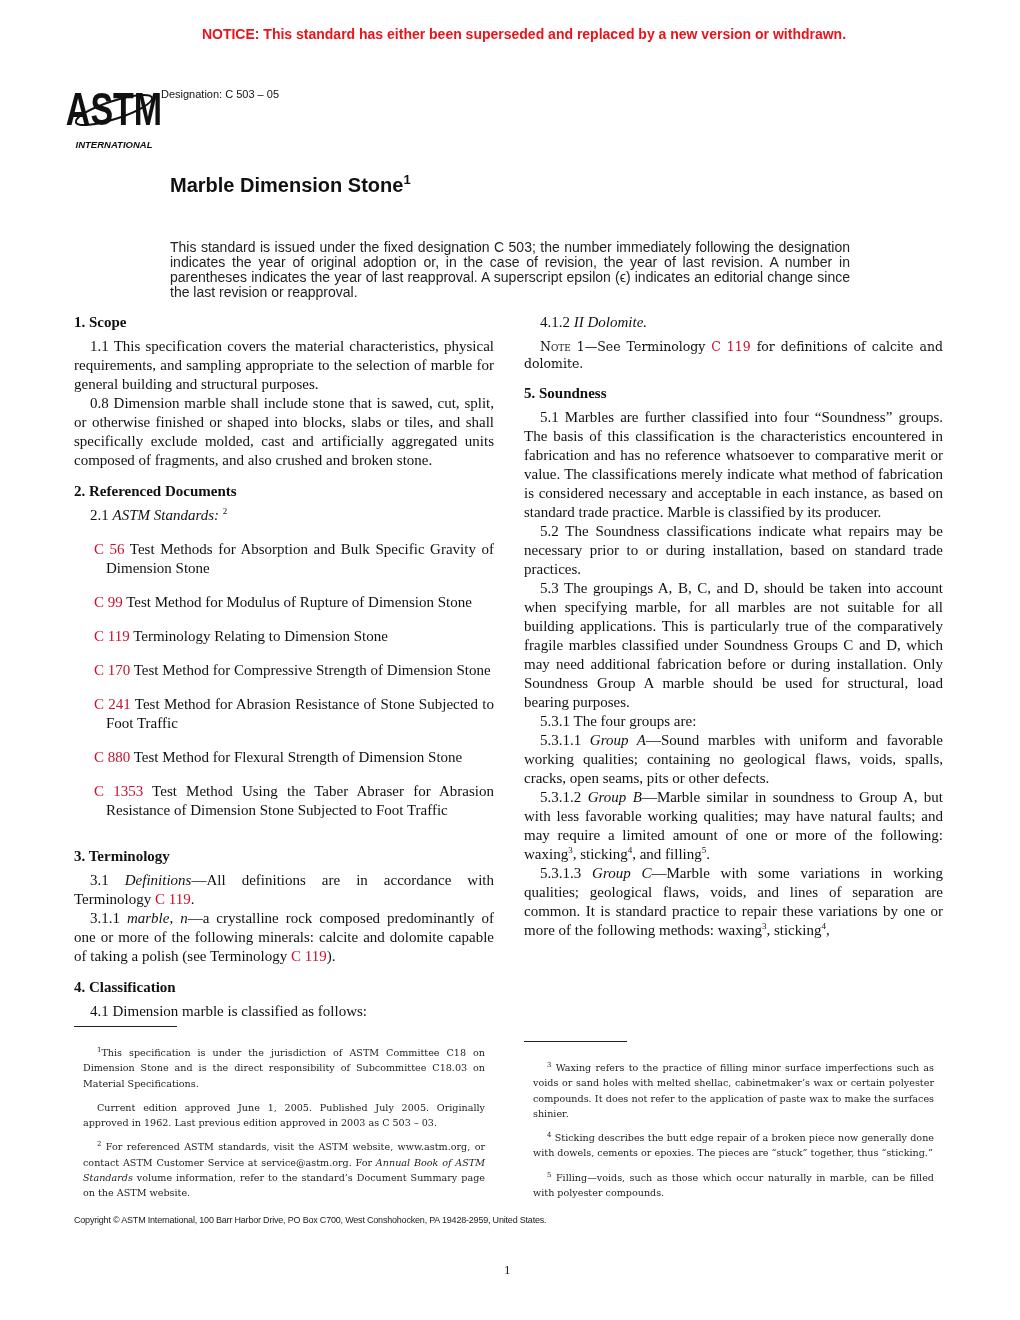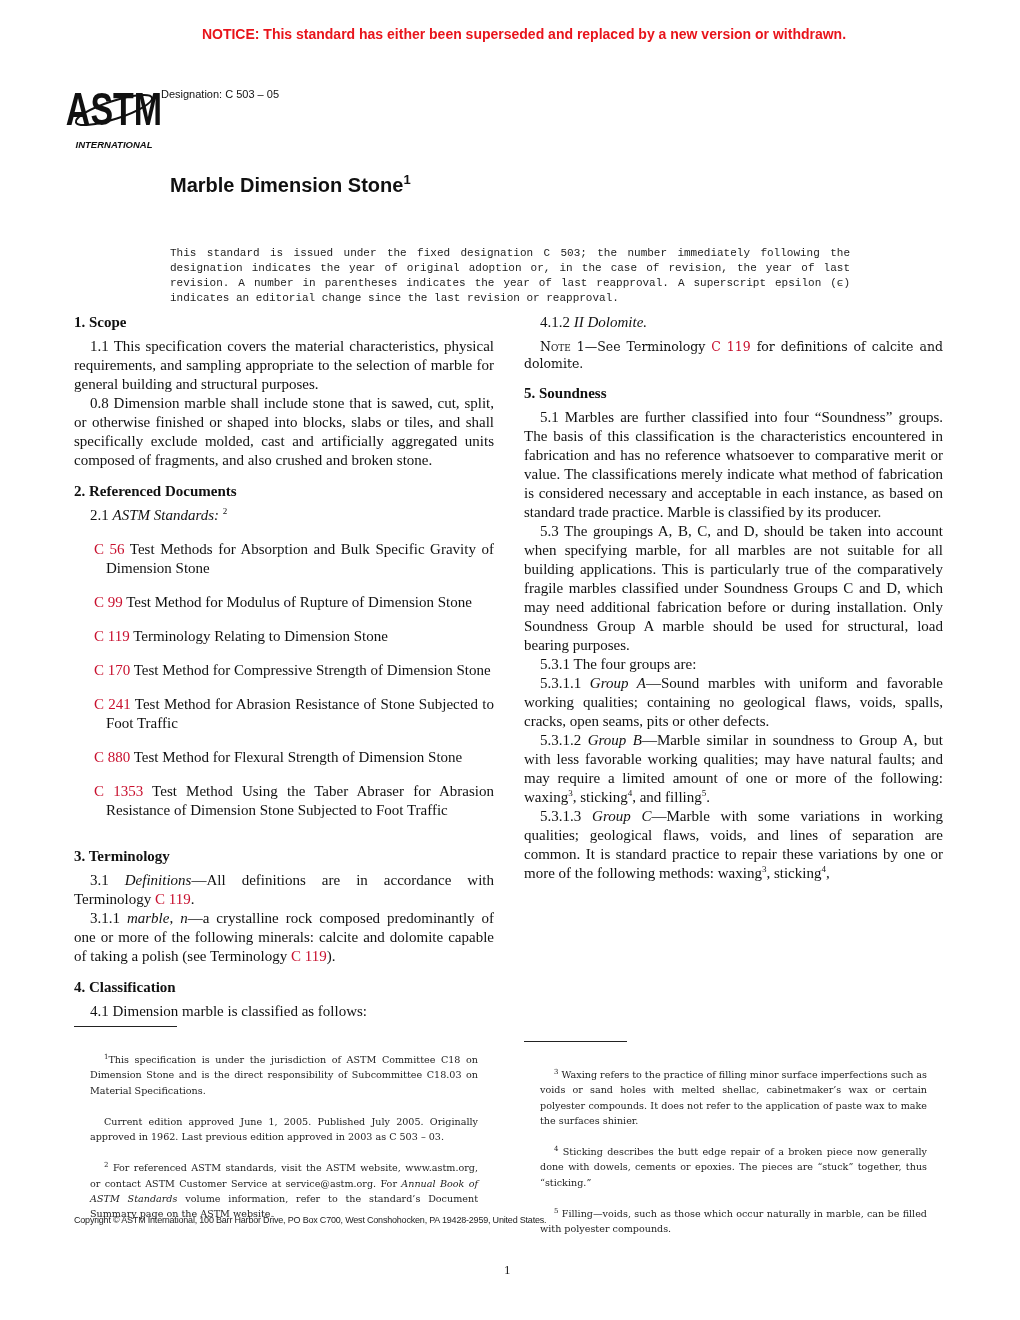--- a/index.html
+++ b/index.html
@@ -6,35 +6,35 @@
   body { width: 1020px; height: 1320px; position: relative; overflow: hidden; color: #111; }
   .notice { position: absolute; top: 26px; left: 14px; width: 1020px; text-align: center;
     font-family: "Liberation Sans", sans-serif; font-weight: bold; color: #e8141b;
     font-size: 14px; line-height: 17px; }
   .logo { position: absolute; left: 66px; top: 76px; width: 96px; height: 76px; }
   .designation { position: absolute; left: 161px; top: 88px; font-family: "Liberation Sans", sans-serif;
     font-size: 11px; font-weight: normal; color: #111; }
   .title { position: absolute; left: 170px; top: 173px; font-family: "Liberation Sans", sans-serif;
     font-weight: bold; font-size: 20px; line-height: 25px; color: #111; }
   .title sup { font-size: 13px; vertical-align: 8px; }
-  .intro { position: absolute; left: 170px; top: 246px; width: 680px; font-family: Liberation Mono, monospace;
-    font-size: 11px; line-height: 15px; color: #222; text-align: justify; }
+  .intro { position: absolute; left: 170px; top: 240px; width: 680px; font-family: Liberation Sans, sans-serif;
+    font-size: 14px; line-height: 15px; color: #222; text-align: justify; }
   .col { position: absolute; font-family: "Liberation Serif", serif; font-size: 15px; line-height: 19px; color: #111; }
   .col-left { left: 74px; top: 313px; width: 420px; }
   .col-right { left: 524px; top: 313px; width: 419px; }
   .h { font-weight: bold; font-size: 15px; margin: 0 0 5px 0; }
   .p { text-align: justify; text-indent: 16px; margin: 0; }
   .gap { height: 12px; }
   .ref { padding-left: 28px; text-indent: -12px; margin-left: 4px; text-align: justify; }
   .red { color: #c8102e; }
   .note { font-size: 12.5px; line-height: 17px; text-indent: 16px; text-align: justify; margin: 6px 0 0 0; font-family: "DejaVu Serif", serif; }
   .sc { font-variant: small-caps; }
   .fnrule { position: absolute; height: 1px; background: #222; width: 103px; }
   .fn { position: absolute; font-family: "DejaVu Serif", serif; font-size: 9.6px; line-height: 15.3px; color: #222; text-align: justify; }
-  .fn p { margin: 16px; text-indent: 14px; }
+  .fn p { margin: 9px; text-indent: 14px; }
   .fn sup { font-size: 7px; }
   .copyright { position: absolute; left: 74px; top: 1215px; font-family: "Liberation Sans", sans-serif; font-size: 9px; color: #222; letter-spacing: -0.2px; }
   .pagenum { position: absolute; left: 504px; top: 1262px; font-family: "Liberation Serif", serif; font-size: 13px; color: #222; }
   sup { font-size: 9px; line-height: 0; }
 </style>
 </head>
 <body>
 
 <div class="notice">
   <div>NOTICE: This standard has either been superseded and replaced by a new version or withdrawn.</div>
@@ -84,20 +84,21 @@
   <p class="p">4.1  Dimension marble is classified as follows:</p>
 </div>
 
 <div class="col col-right">
   <p class="p"><span>4.1.2 </span><i>II Dolomite.</i></p>
   <p class="note"><span class="sc">Note</span><span> 1—See Terminology </span><span class="red">C 119</span><span> for definitions of calcite and dolomite.</span></p>
   <div class="gap"></div>
 
   <div class="h">5.  Soundness</div>
   <p class="p">5.1 Marbles are further classified into four “Soundness” groups. The basis of this classification is the characteristics encountered in fabrication and has no reference whatsoever to comparative merit or value. The classifications merely indicate what method of fabrication is considered necessary and acceptable in each instance, as based on standard trade practice. Marble is classified by its producer.</p>
+  <p class="p">5.2  The Soundness classifications indicate what repairs may be necessary prior to or during installation, based on standard trade practices.</p>
   <p class="p">5.3 The groupings A, B, C, and D, should be taken into account when specifying marble, for all marbles are not suitable for all building applications. This is particularly true of the comparatively fragile marbles classified under Soundness Groups C and D, which may need additional fabrication before or during installation. Only Soundness Group A marble should be used for structural, load bearing purposes.</p>
   <p class="p">5.3.1  The four groups are:</p>
   <p class="p"><span>5.3.1.1  </span><i>Group A</i><span>—Sound marbles with uniform and favorable working qualities; containing no geological flaws, voids, spalls, cracks, open seams, pits or other defects.</span></p>
   <p class="p"><span>5.3.1.2  </span><i>Group B</i><span>—Marble similar in soundness to Group A, but with less favorable working qualities; may have natural faults; and may require a limited amount of one or more of the following: waxing</span><sup>3</sup><span>, sticking</span><sup>4</sup><span>, and filling</span><sup>5</sup><span>.</span></p>
   <p class="p"><span>5.3.1.3  </span><i>Group C</i><span>—Marble with some variations in working qualities; geological flaws, voids, and lines of separation are common. It is standard practice to repair these variations by one or more of the following methods: waxing</span><sup>3</sup><span>, sticking</span><sup>4</sup><span>,</span></p>
 </div>
 
 <div class="fnrule" style="left:74px; top:1026px;"></div>
 <div class="fn" style="left:74px; top:1036px; width:420px;">
   <p><sup>1</sup><span>This specification is under the jurisdiction of ASTM Committee C18 on Dimension Stone and is the direct responsibility of Subcommittee C18.03 on Material Specifications.</span></p>

